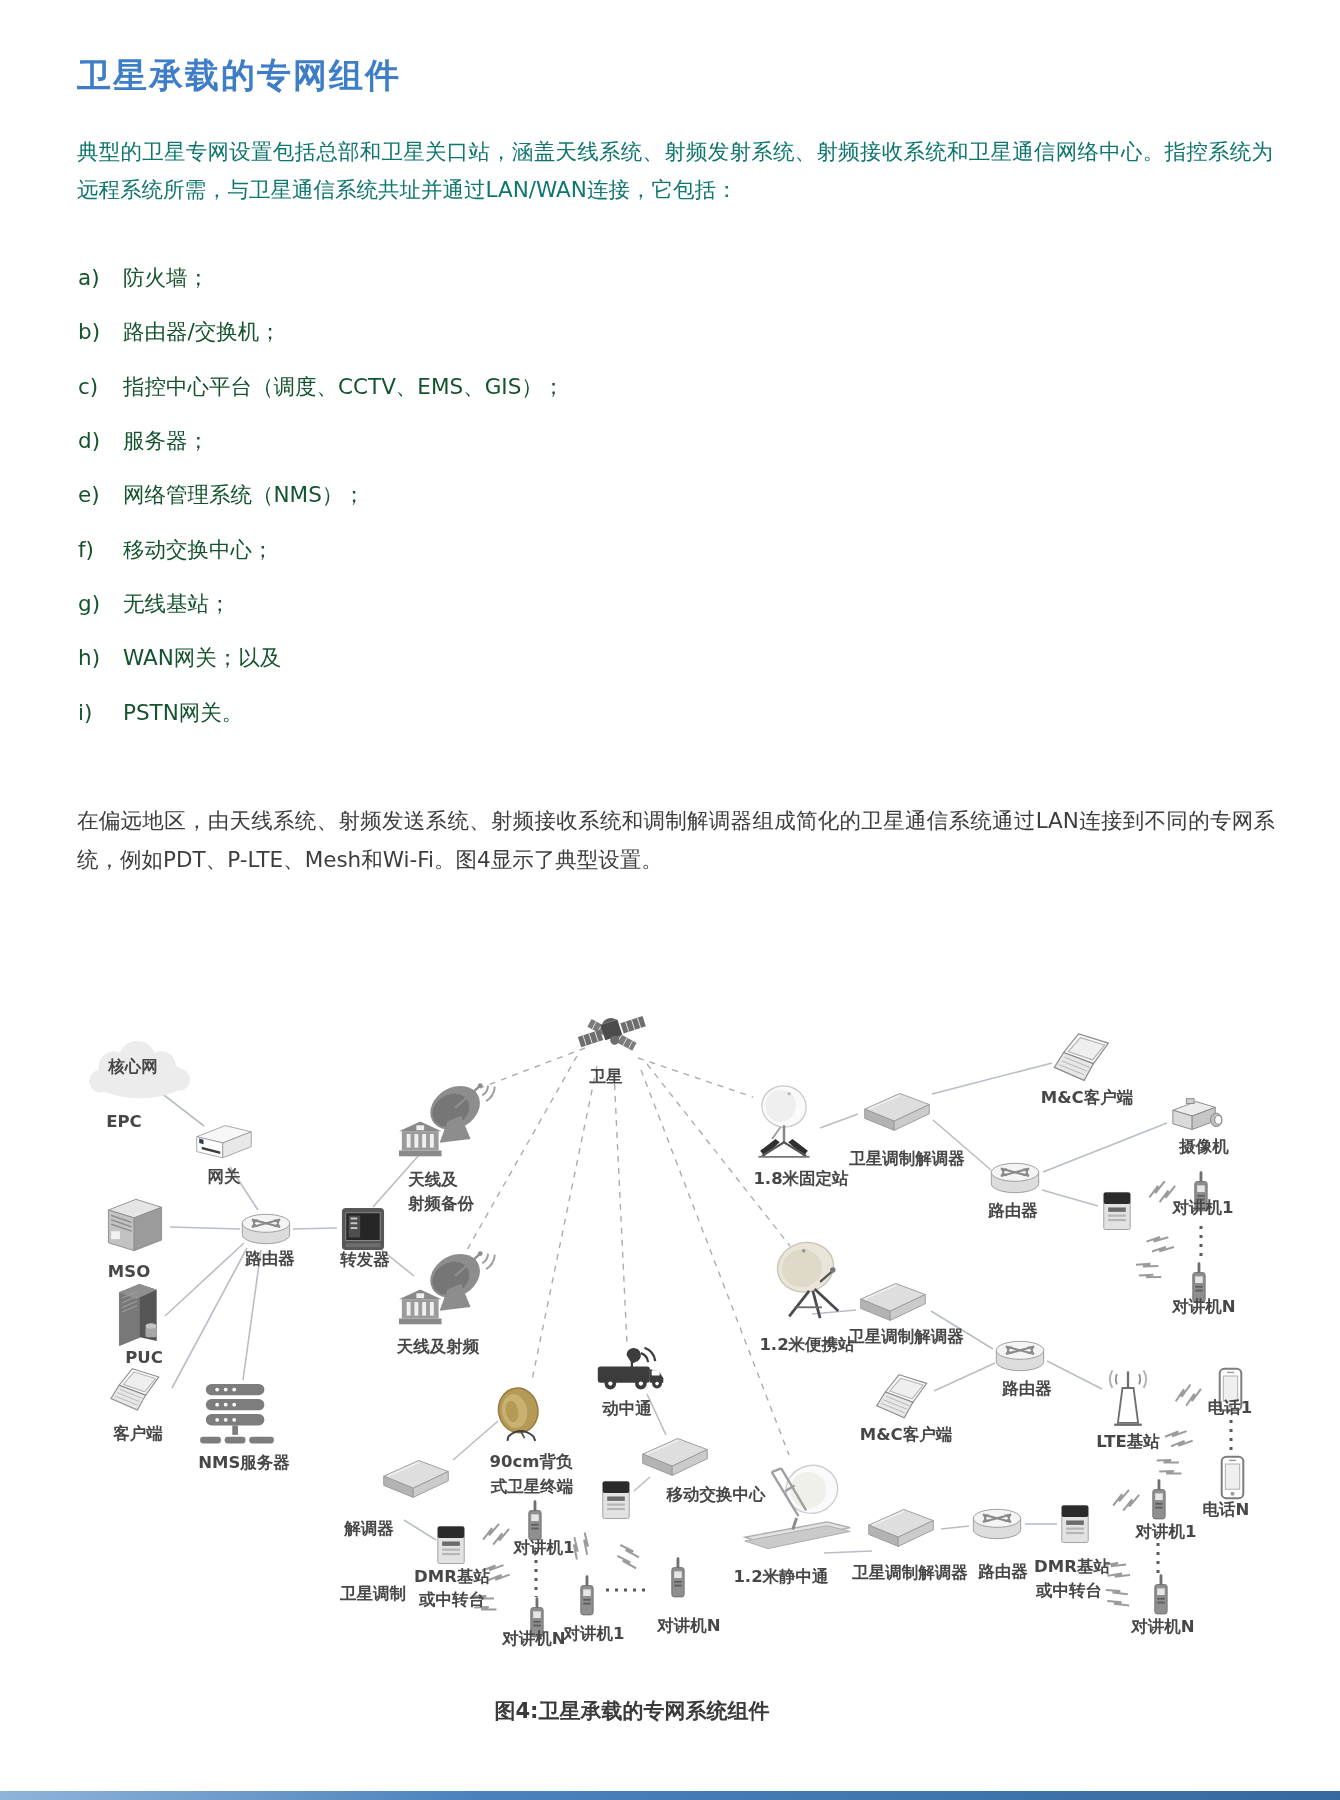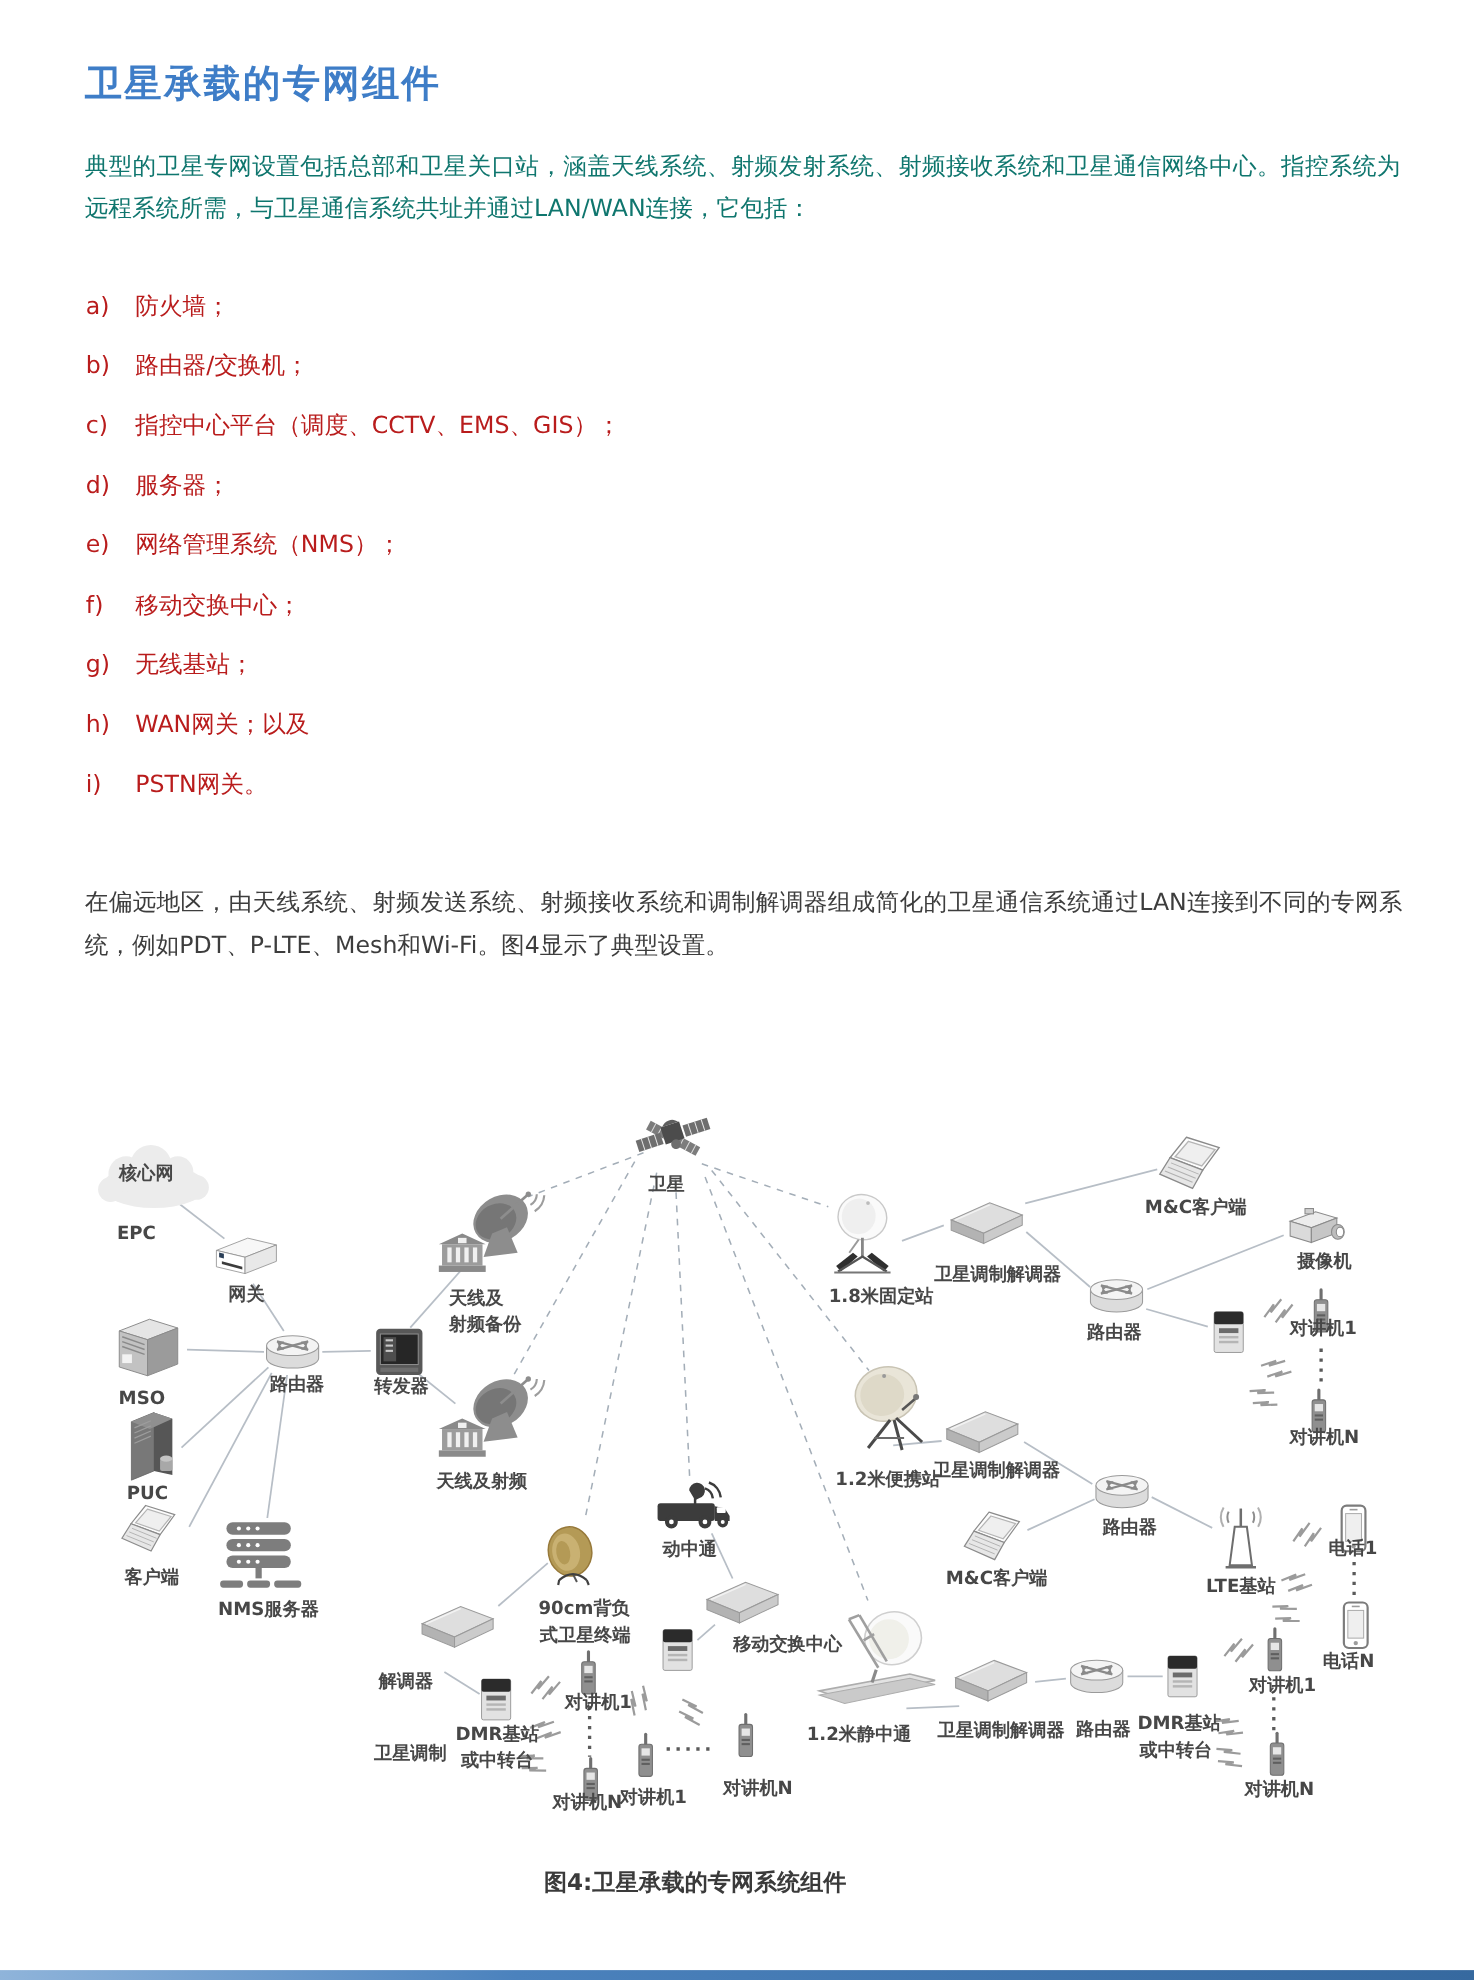--- a/index.html
+++ b/index.html
@@ -1,21 +1,21 @@
 <!DOCTYPE html>
 <html><head>
 <meta charset="utf-8">
 <style>
   html,body{margin:0;padding:0}
   body{width:1340px;height:1800px;position:relative;background:#ffffff;overflow:hidden;
        font-family:"DejaVu Sans","Liberation Sans",sans-serif;color:#3f3f3f;}
   .abs{position:absolute}
   #page-title{left:77px;top:53px;font-size:34px;font-weight:700;color:#3e7dc7;letter-spacing:2px}
   #intro-paragraph{left:77px;top:133px;width:1196px;font-size:21.5px;line-height:38px;text-align:justify;color:#0f766e}
-  .li{position:absolute;left:78px;font-size:21.5px;color:#b91c1c;white-space:nowrap}
+  .li{position:absolute;left:78px;font-size:21.5px;color:#14532d;white-space:nowrap}
   .li .mk{display:inline-block;width:45px}
   #remote-paragraph{left:77px;top:801px;width:1198px;font-size:21.5px;line-height:39px;text-align:justify;color:#3d3d3d}
   #figure-caption{left:632px;top:1697px;transform:translateX(-50%);font-size:21px;font-weight:700;color:#3a3a3a;white-space:nowrap}
   #footer-bar{left:0;right:0;bottom:0;height:9px;background:linear-gradient(90deg,#8fb4da 0%,#4b82bd 35%,#36699f 100%)}
   #diagram{position:absolute;inset:0;pointer-events:none}
   .dlab{position:absolute;transform:translate(-50%,-50%);font-size:16.5px;font-weight:600;color:#474747;white-space:nowrap}
 </style>
 </head>
 <body>
 
@@ -477,21 +477,21 @@
     </svg>
     <div class="dlab" style="left: 133px; top: 1067px;">核心网</div>
     <div class="dlab" style="left: 124px; top: 1121px;">EPC</div>
     <div class="dlab" style="left: 224px; top: 1177px;">网关</div>
     <div class="dlab" style="left: 129px; top: 1271px;">MSO</div>
     <div class="dlab" style="left: 270px; top: 1259px;">路由器</div>
     <div class="dlab" style="left: 365px; top: 1260px;">转发器</div>
     <div class="dlab" style="left: 433px; top: 1180px;">天线及</div>
     <div class="dlab" style="left: 441px; top: 1204px;">射频备份</div>
     <div class="dlab" style="left: 438px; top: 1347px;">天线及射频</div>
-    <div class="dlab" style="left: 134px; top: 1357px;">PUC</div>
+    <div class="dlab" style="left: 144px; top: 1357px;">PUC</div>
     <div class="dlab" style="left: 138px; top: 1434px;">客户端</div>
     <div class="dlab" style="left: 244px; top: 1463px;">NMS服务器</div>
     <div class="dlab" style="left: 606px; top: 1077px;">卫星</div>
     <div class="dlab" style="left: 801px; top: 1179px;">1.8米固定站</div>
     <div class="dlab" style="left: 907px; top: 1159px;">卫星调制解调器</div>
     <div class="dlab" style="left: 1087px; top: 1098px;">M&amp;C客户端</div>
     <div class="dlab" style="left: 1204px; top: 1147px;">摄像机</div>
     <div class="dlab" style="left: 1013px; top: 1211px;">路由器</div>
     <div class="dlab" style="left: 1203px; top: 1208px;">对讲机1</div>
     <div class="dlab" style="left: 1204px; top: 1307px;">对讲机N</div>

